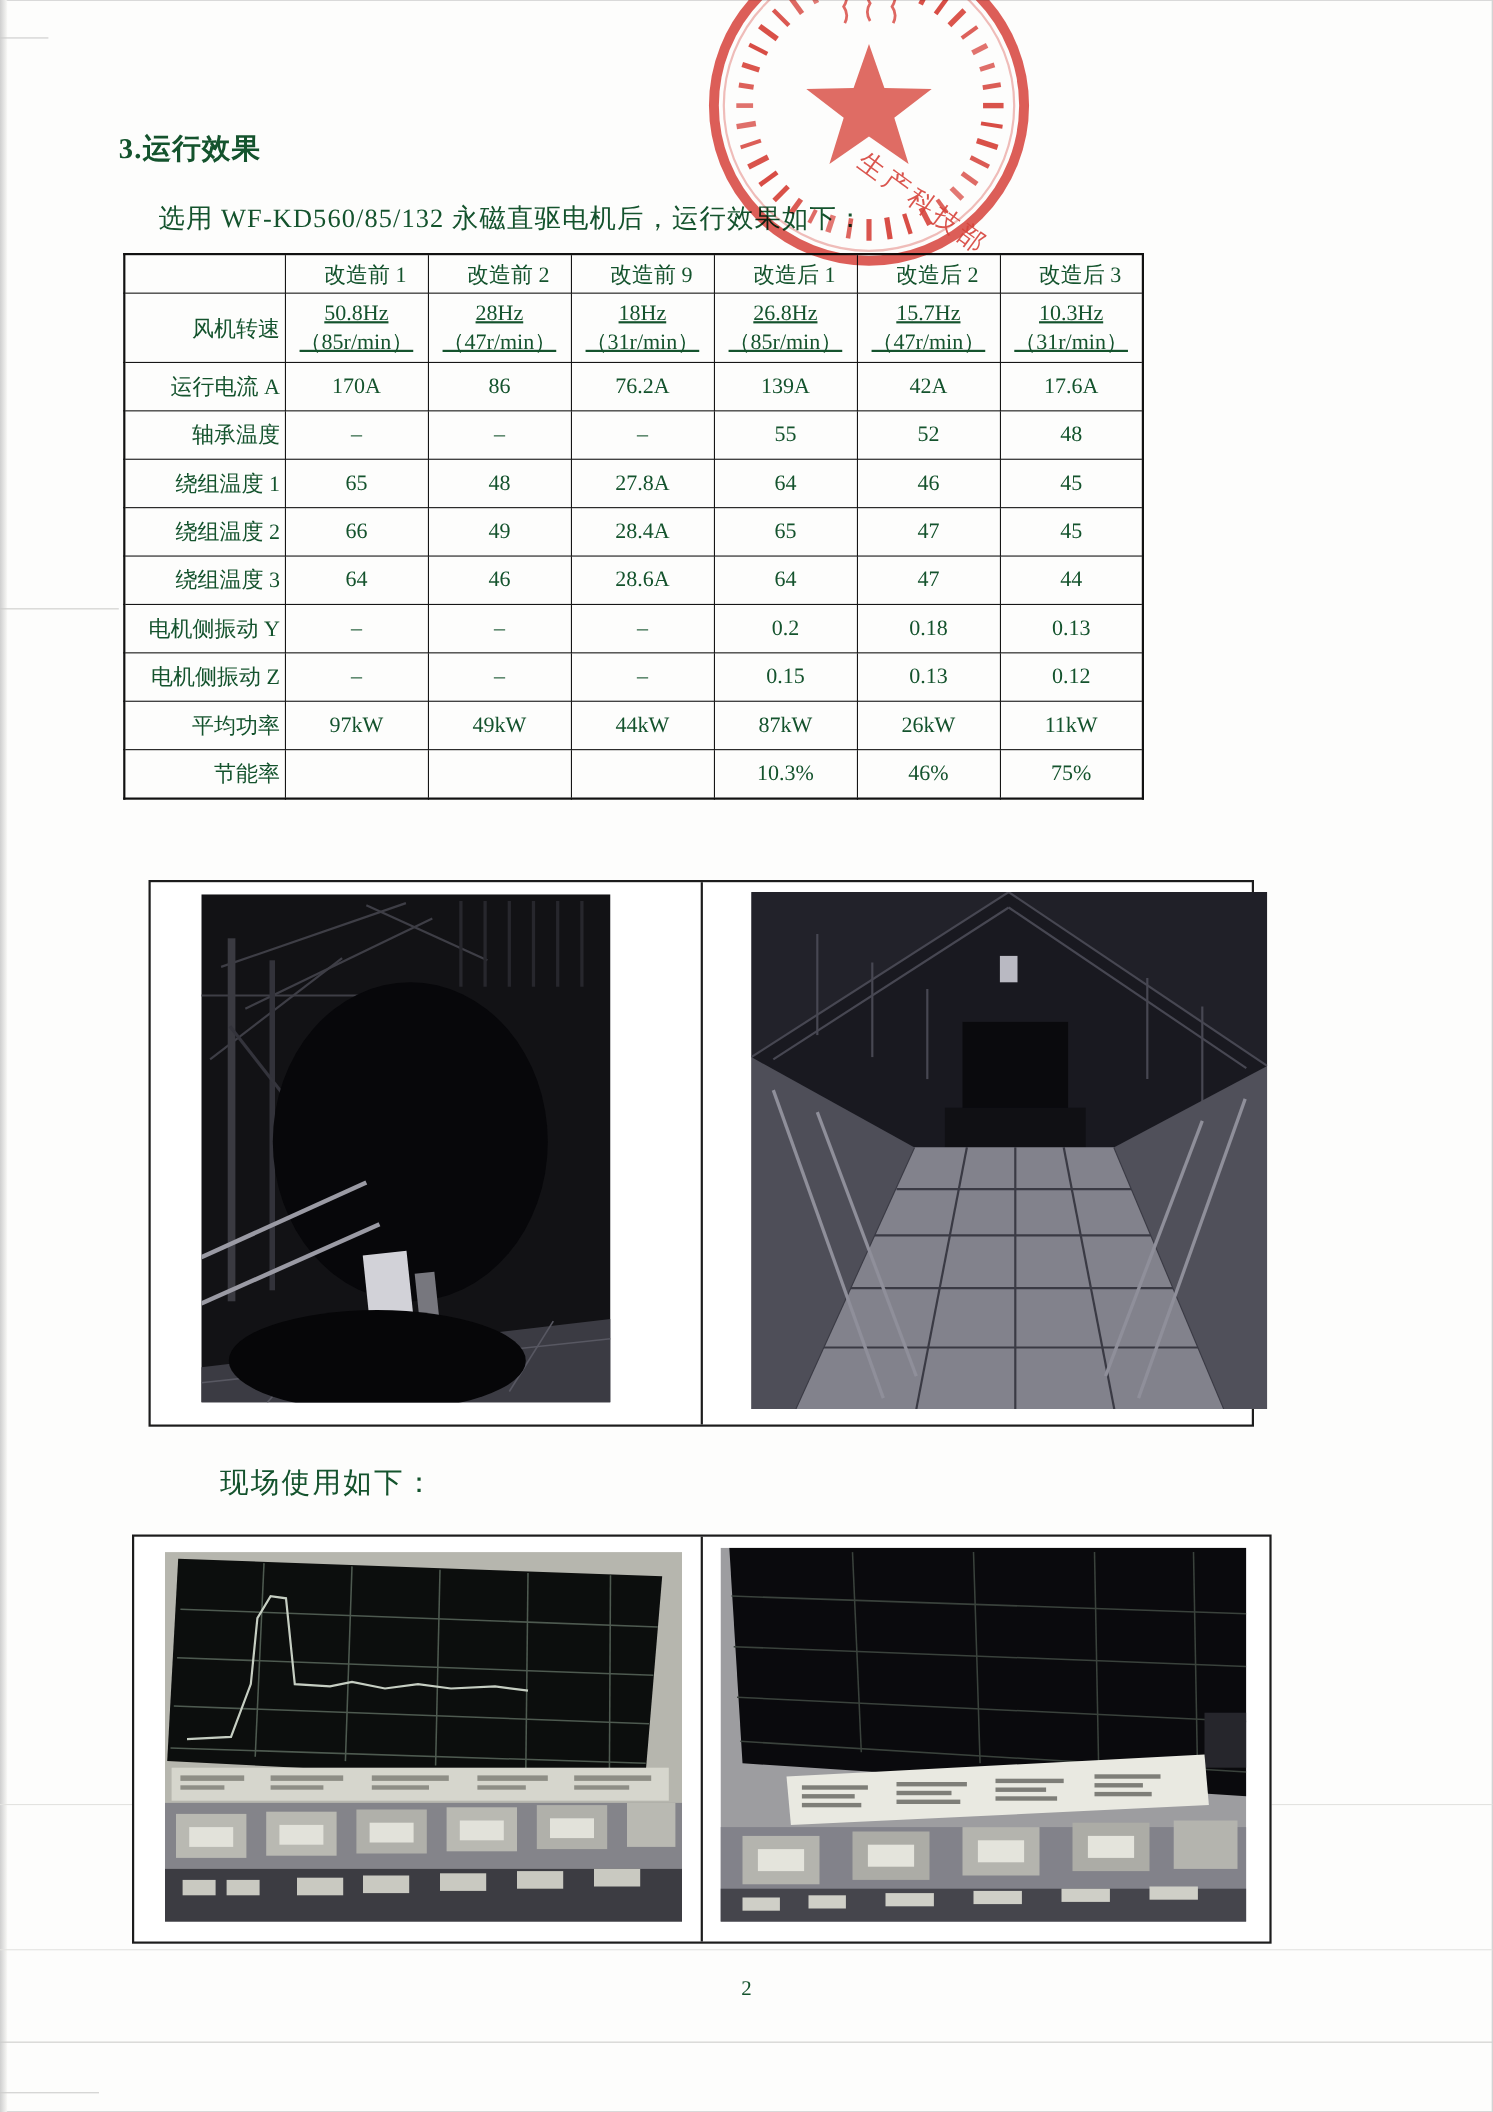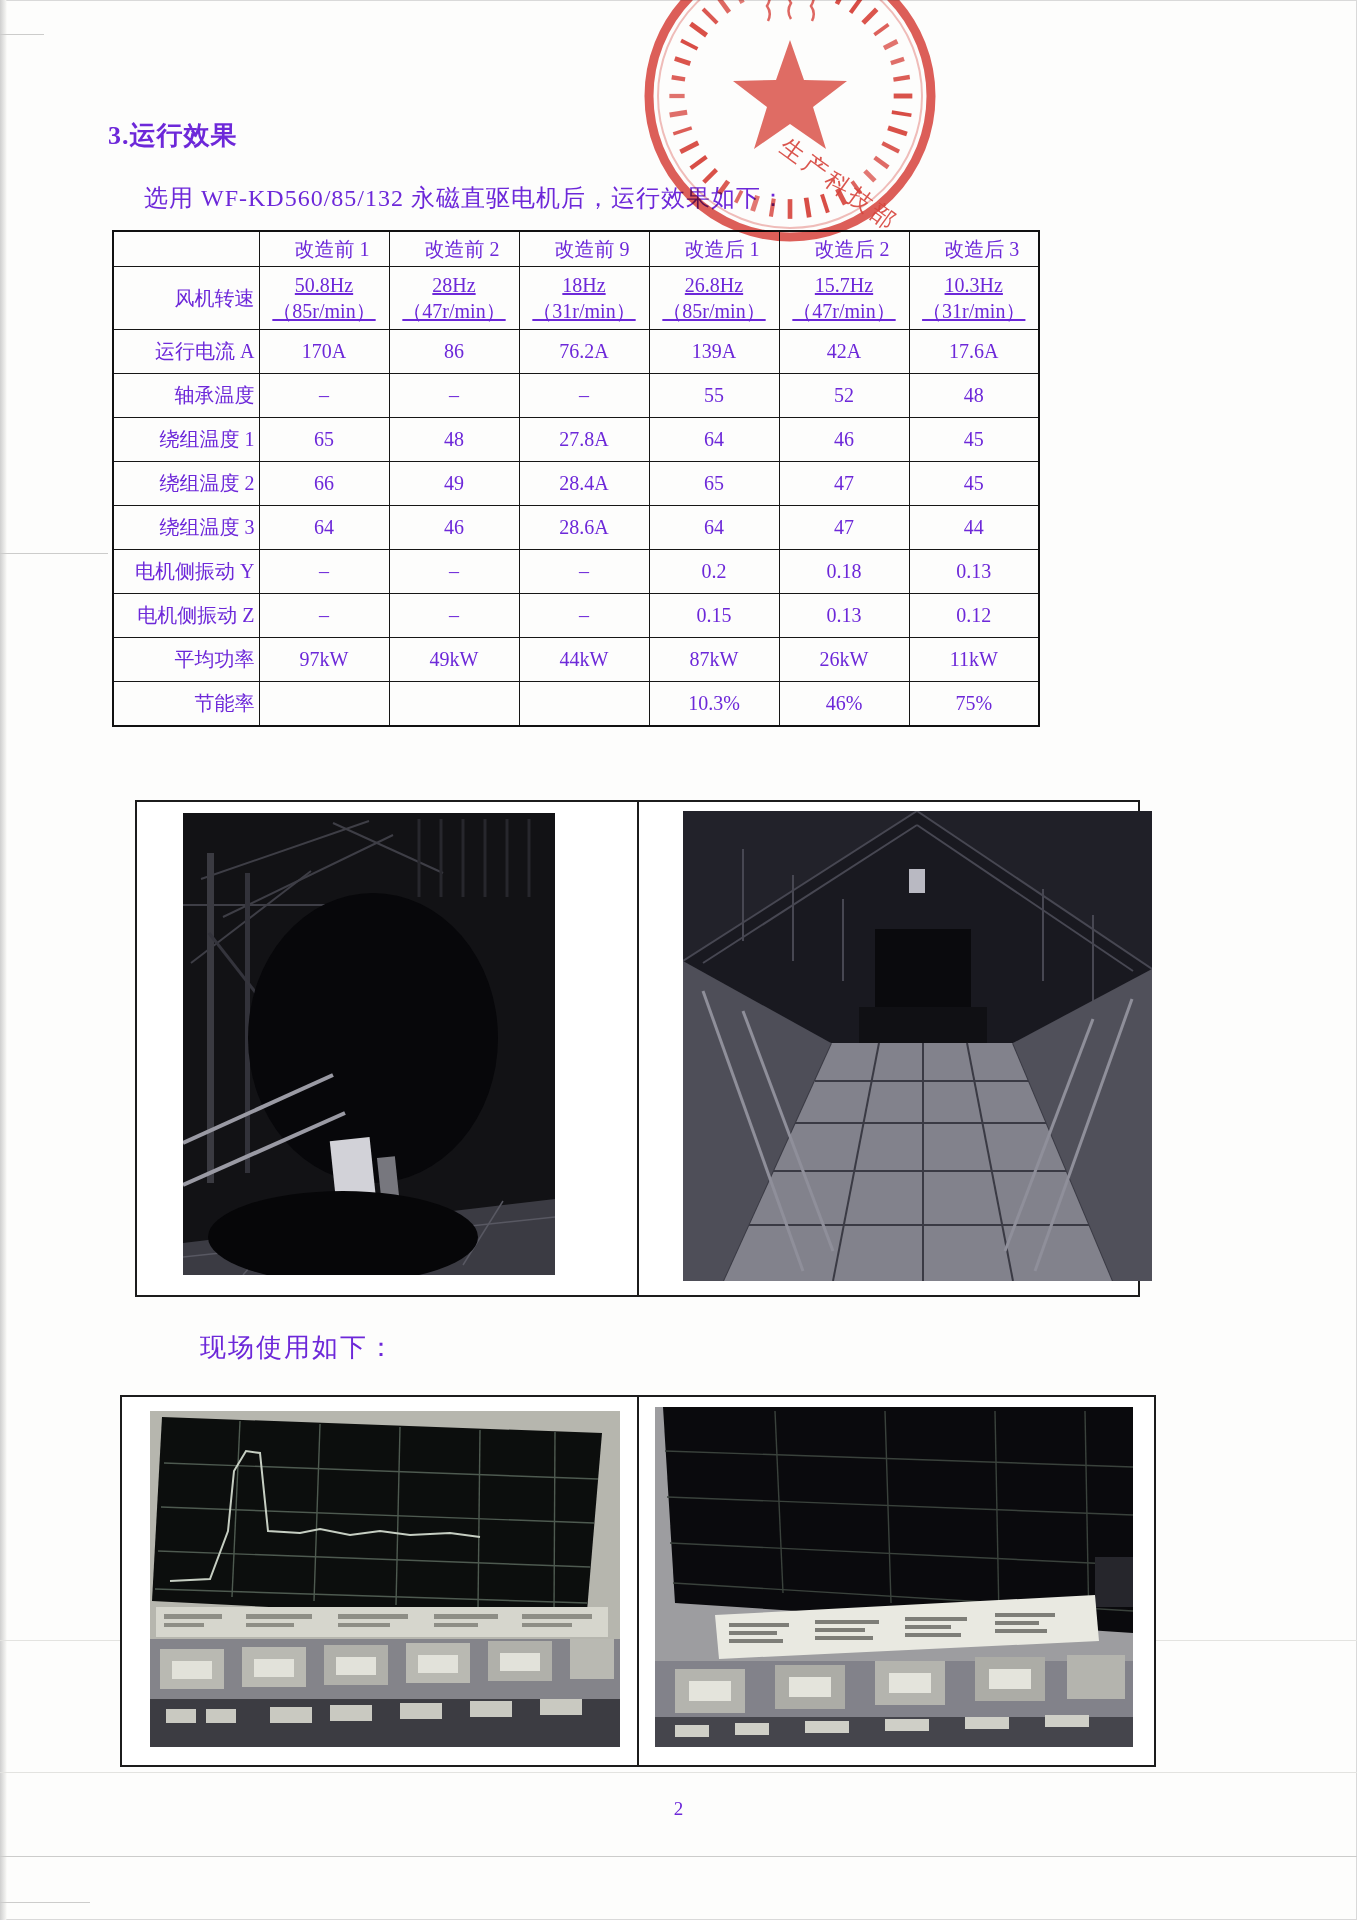--- a/index.html
+++ b/index.html
@@ -1,19 +1,19 @@
 <!DOCTYPE html>
 <html><head>
 <meta charset="utf-8">
 <style>
   html,body{margin:0;padding:0;background:#9a9a9a;}
   .page{
     position:relative;width:1357px;height:1920px;margin:0 auto;
     background:#fdfdfc;overflow:hidden;
-    font-family:"Liberation Serif","DejaVu Serif",serif;color:#6d28d9;
+    font-family:"Liberation Serif","DejaVu Serif",serif;color:#14532d;
     box-shadow:inset 0 0 0 1px #d9d9d9;
   }
   .edge-shade{position:absolute;left:0;top:0;width:7px;height:100%;background:linear-gradient(90deg,#cfcfcf,#f2f2f0 80%,transparent);}
   .scanline{position:absolute;height:1px;background:#e3e3e0;}
   .scanline.dark{background:#cccccb;}
   .heading{position:absolute;left:108px;top:118px;font-size:26px;font-weight:bold;letter-spacing:1px;}
   .intro{position:absolute;left:144px;top:182px;font-size:24px;letter-spacing:1px;}
   
   table.results{
     position:absolute;left:112px;top:230px;border-collapse:collapse;table-layout:fixed;

